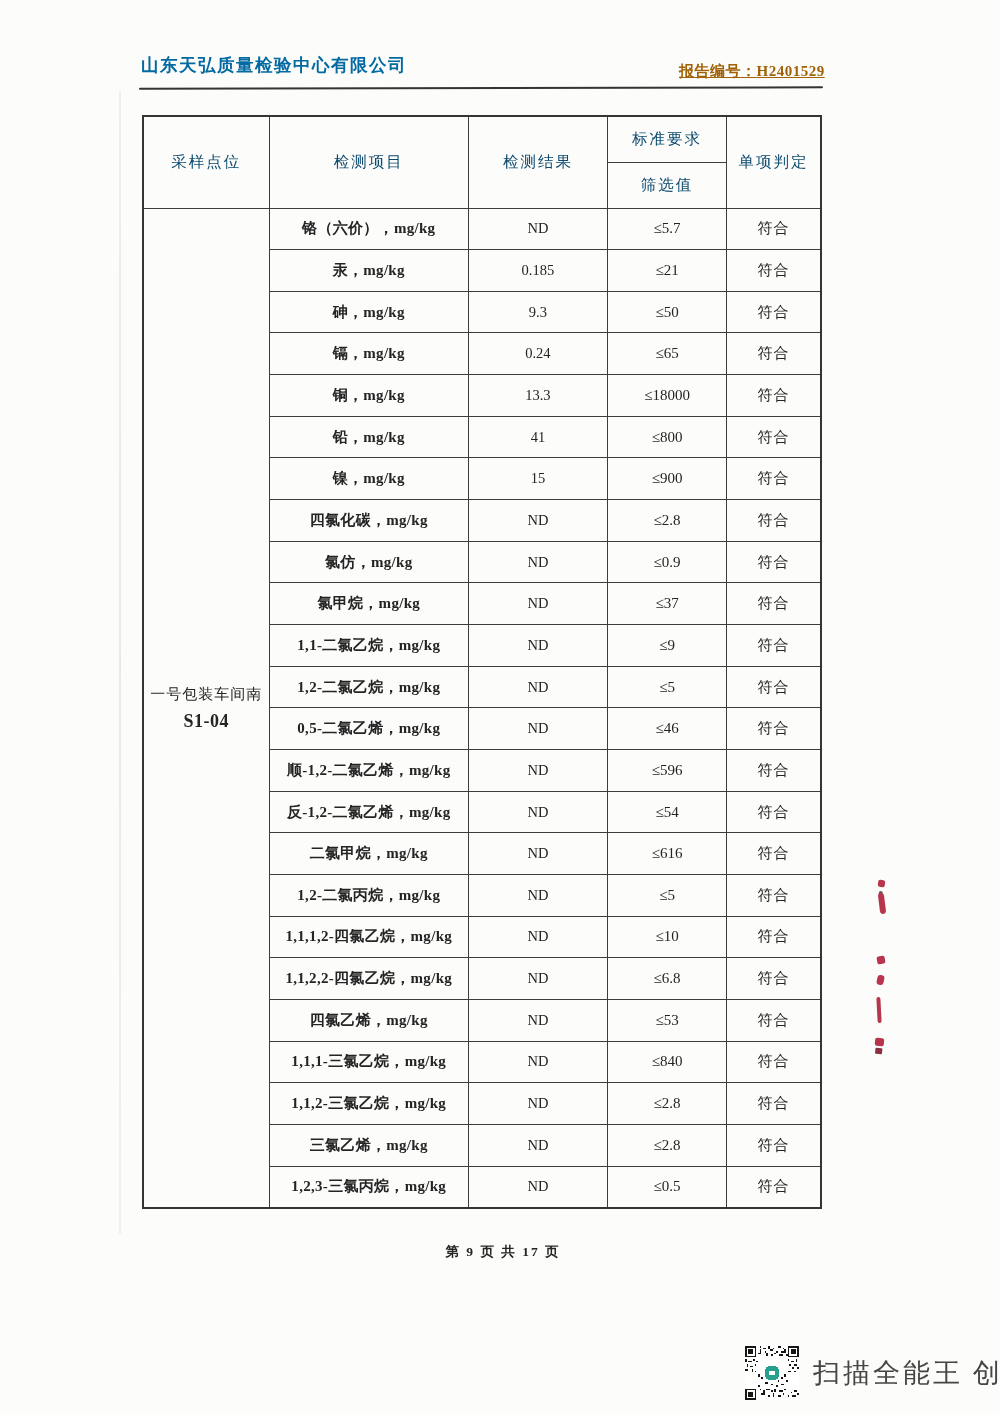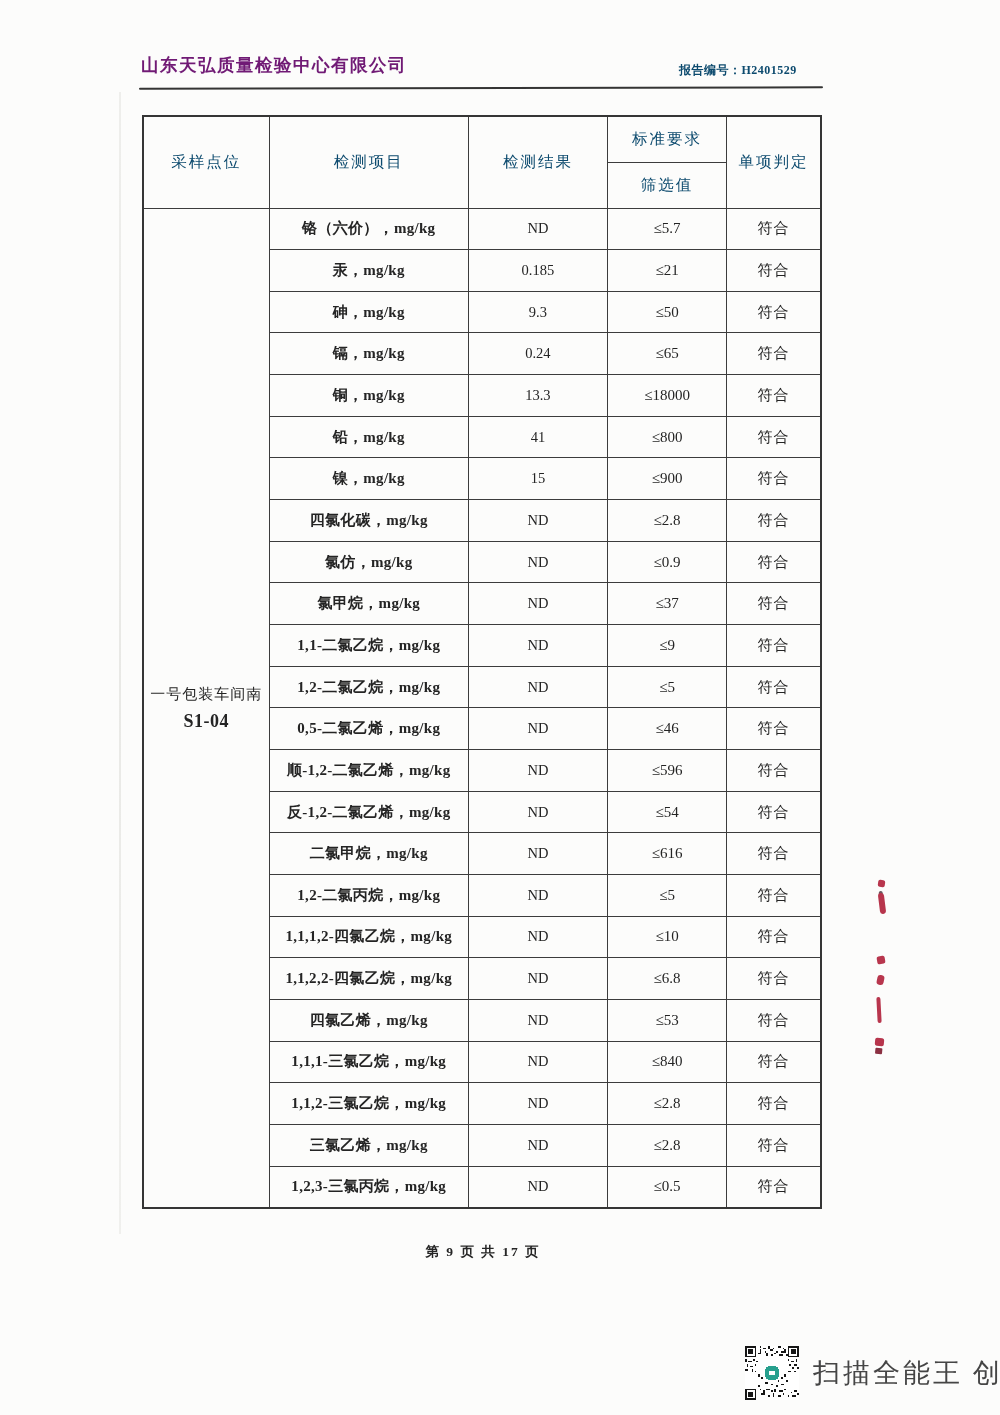--- a/index.html
+++ b/index.html
@@ -17,26 +17,26 @@
   }
   
   .scan-edge{
     position:absolute;left:119px;top:92px;width:2px;height:1142px;
     background:linear-gradient(#e3e3df,#d9d9d4,#e6e6e2);
     opacity:.55;
   }
   
   .company{
     position:absolute;left:141px;top:53px;
-    font-size:17.5px;font-weight:bold;letter-spacing:1.5px;color:#701a75;
+    font-size:17.5px;font-weight:bold;letter-spacing:1.5px;color:#0369a1;
     font-family:"Liberation Sans","DejaVu Sans",sans-serif;
   }
   .report-no{
     position:absolute;left:679px;top:62px;
-    font-size:12px;font-weight:bold;color:#0c4a6e;letter-spacing:.5px;
+    font-size:15px;font-weight:bold;color:#a16207;letter-spacing:.5px;text-decoration:underline;
   }
   .header-rule{
     position:absolute;left:139px;top:87px;width:684px;height:2px;
     background:#343434;transform:rotate(-.12deg);border-radius:1px;
   }
   
   table.results{
     position:absolute;left:142px;top:115px;
     width:680px;height:1092px;
     border-collapse:collapse;table-layout:fixed;
@@ -56,21 +56,21 @@
   td.c-item{font-size:15px;letter-spacing:.3px;font-weight:bold;}
   td.c-result{font-size:14.5px;}
   td.c-limit{font-size:15px;margin-left:45px;}
   td.c-judge{font-size:15px;letter-spacing:1px;}
   td.point-cell{font-size:15px;letter-spacing:1px;line-height:27px;}
   td.point-cell .pt2{font-size:18px;letter-spacing:.5px;font-weight:bold;}
   
   .page-indicator{
     position:absolute;left:0;top:1243px;width:966px;
     text-align:center;font-size:13.5px;font-weight:bold;
-    letter-spacing:2px;color:#262626;
+    letter-spacing:2px;color:#262626;padding-left:20px;
   }
   
   .seal-frag{position:absolute;display:block;border-radius:2px;opacity:.9;}
   .seal-frag.f1{left:878px;top:880px;width:7px;height:7px;transform:rotate(8deg);}
   .seal-frag.f2{left:879px;top:893px;width:6px;height:21px;border-radius:4px;transform:rotate(-7deg);
                 box-shadow:0 -3px 0 -1px rgba(40,10,20,.75);}
   .seal-frag.f3{left:877px;top:956px;width:8px;height:8px;transform:rotate(-10deg);}
   .seal-frag.f4{left:877px;top:975px;width:7px;height:10px;border-radius:3px;transform:rotate(12deg);}
   .seal-frag.f5{left:877px;top:997px;width:4px;height:26px;border-radius:2px;transform:rotate(-3deg);}
   .seal-frag.f6{left:875px;top:1038px;width:9px;height:8px;transform:rotate(5deg);

